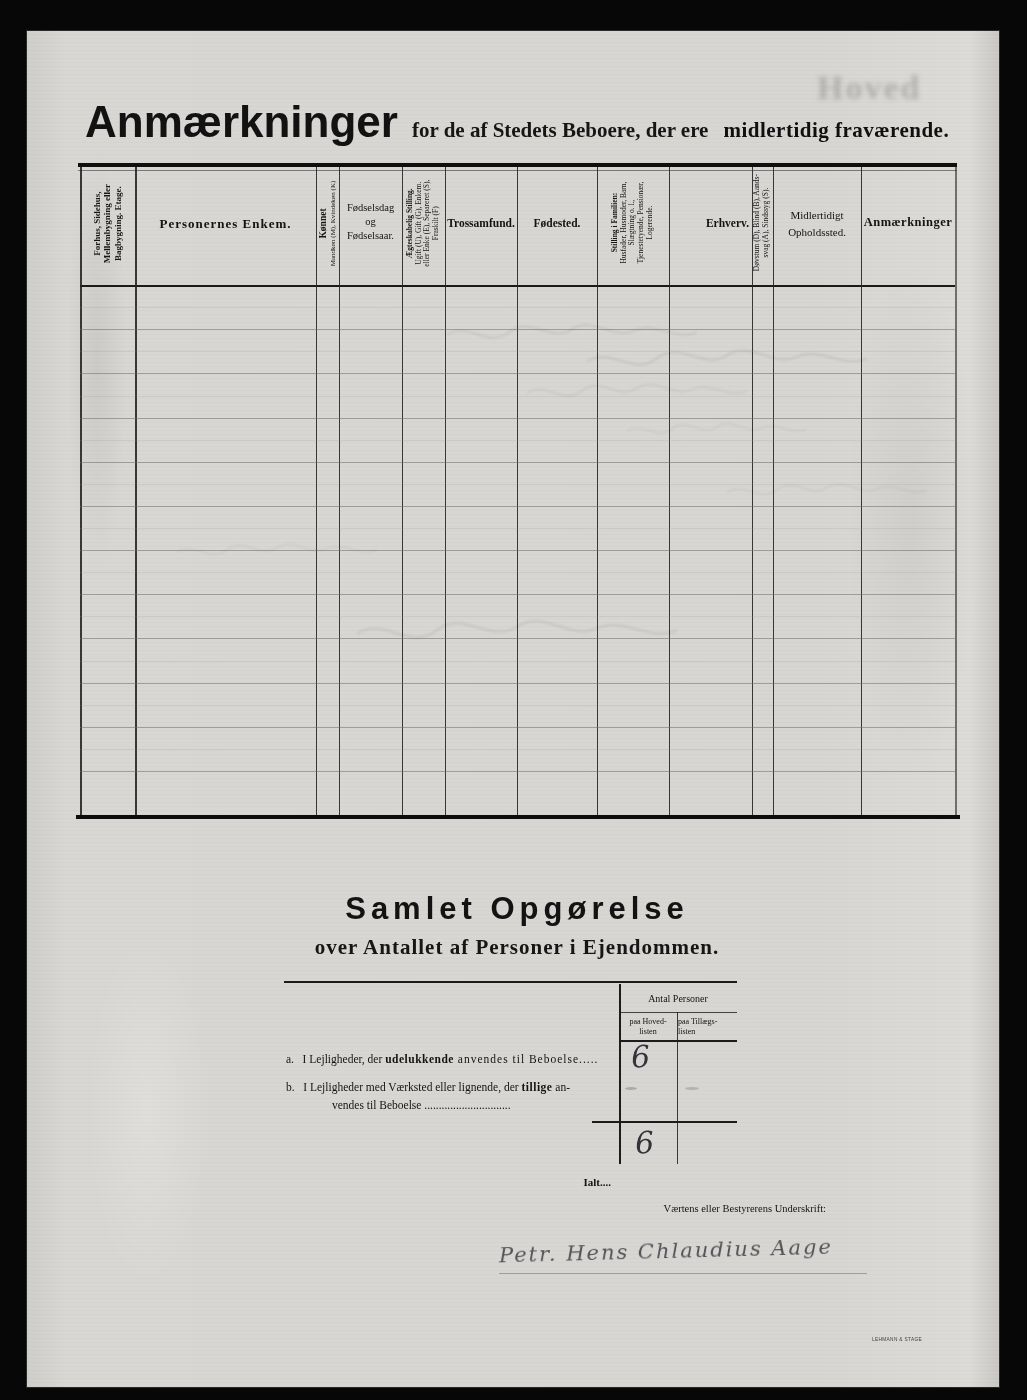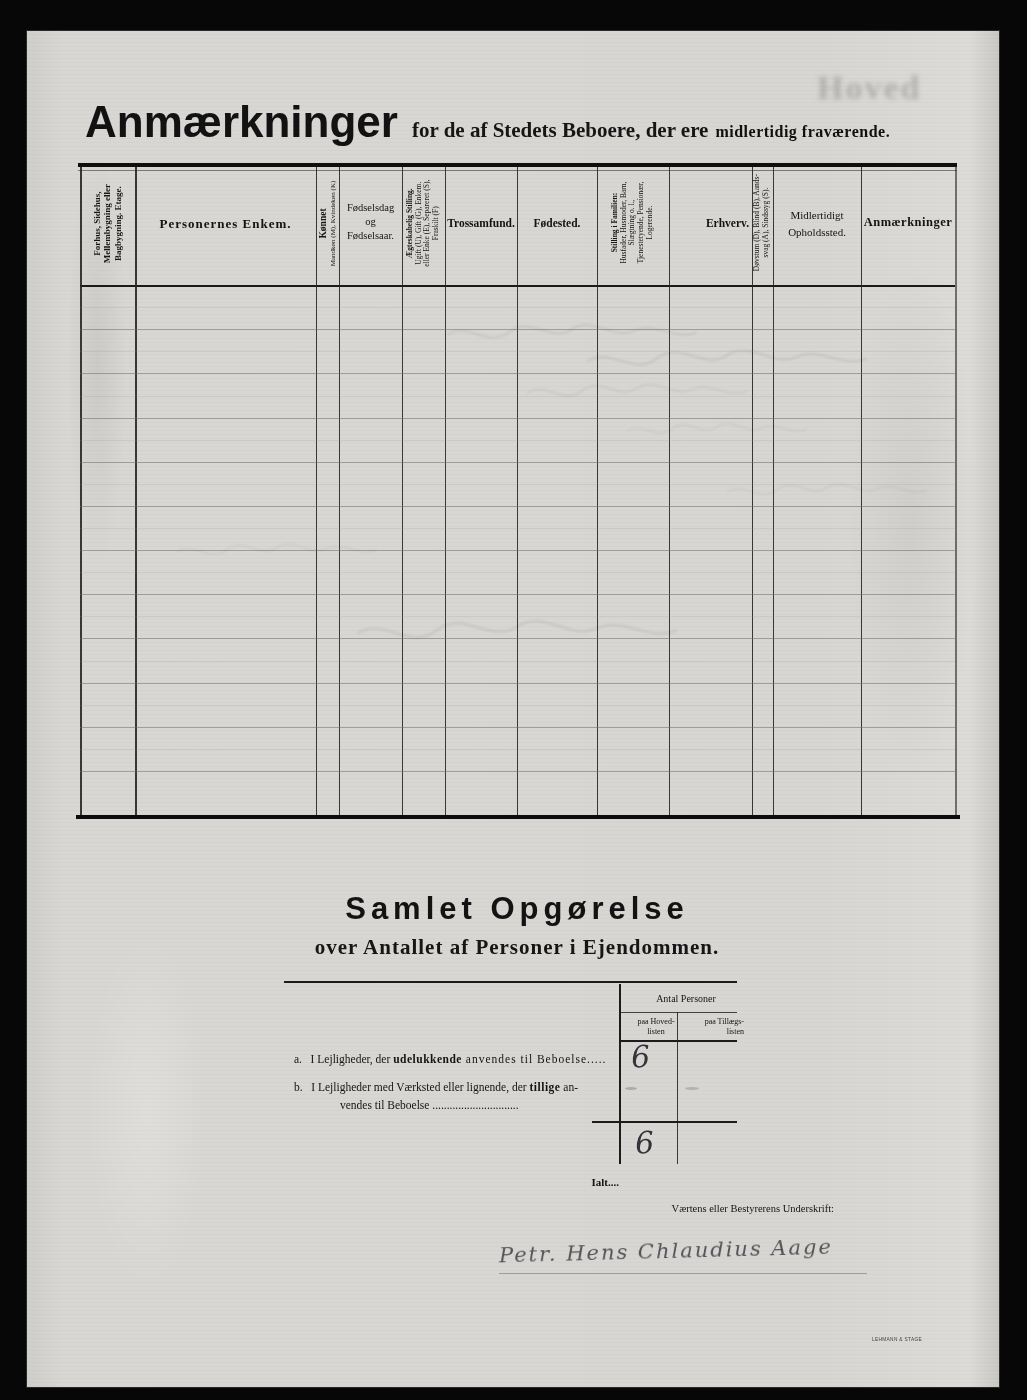--- a/index.html
+++ b/index.html
@@ -21,40 +21,40 @@
     position:absolute;color:#8d8d8a;filter:blur(2.5px);opacity:.55;
     font-weight:bold;font-size:34px;letter-spacing:2px;
   }
   .scrib{position:absolute;opacity:.12;filter:blur(1px);}
   .title-row{position:absolute;left:58px;top:66px;display:flex;align-items:baseline;white-space:nowrap;}
   .title-main{
     font-family:"Liberation Sans", sans-serif;font-weight:bold;font-size:44px;
     color:#121212;letter-spacing:0px;
   }
   .title-sub{font-size:21px;color:#161616;margin-left:14px;font-weight:bold;}
-  .title-sub-b{font-size:16px;color:#101010;font-weight:bold;margin-left:7px;letter-spacing:.5px;}
+  .title-sub-b{font-size:21px;color:#101010;font-weight:bold;margin-left:15px;letter-spacing:.5px;}
   .census-table{position:absolute;left:53px;top:132px;width:875px;height:655px;}
   .hline,.vline{position:absolute;background:#1c1c1c;}
   .rot{
     position:absolute;transform:rotate(-90deg);transform-origin:center;
     width:118px;text-align:center;color:#161616;line-height:1.15;
   }
   .rot span{display:block;white-space:nowrap;}
   .hh{position:absolute;text-align:center;color:#141414;}
   .hh span{display:block;}
   .summary-heading{
     position:absolute;left:230px;top:860px;width:520px;text-align:center;
     font-family:"Liberation Sans", sans-serif;font-weight:bold;font-size:31px;
     letter-spacing:5px;color:#131313;
   }
   .summary-sub{
     position:absolute;left:230px;top:904px;width:520px;text-align:center;
     font-size:21px;font-weight:bold;color:#161616;letter-spacing:1px;
   }
-  .srow{position:absolute;font-size:11.5px;color:#141414;white-space:nowrap;padding-left:8px;}
+  .srow{position:absolute;font-size:11.5px;color:#141414;white-space:nowrap;}
   .hand{
     position:absolute;color:#33333a;font-style:italic;
     font-family:"DejaVu Serif", serif;
   }
   .leaders{letter-spacing:1px;}
   .tiny-print{
     position:absolute;left:845px;top:1306px;font-size:7px;color:#1d1d1d;
     font-family:"Liberation Sans", sans-serif;letter-spacing:.5px;
     transform:scale(.68);transform-origin:left top;opacity:.85;
   }
@@ -184,21 +184,21 @@
   <div class="summary-sub">over Antallet af Personer i Ejendommen.</div>
 
   <div class="hline" style="left:257px;top:950px;width:453px;height:2px;"></div>
 
   <div class="srow" style="left:592px;top:962px;width:118px;text-align:center;font-size:10px;">Antal Personer</div>
   <div class="hline" style="left:592px;top:981px;width:118px;height:1px;opacity:.8;"></div>
   <div class="srow" style="left:593px;top:986px;width:56px;text-align:center;font-size:8px;line-height:1.3;">
        <span style="display:block">paa Hoved-</span>
        <span style="display:block">listen</span>
   </div>
-  <div class="srow" style="left:651px;top:986px;width:58px;text-align:right;font-size:8px;line-height:1.3;">
+  <div class="srow" style="left:651px;top:986px;width:58px;text-align:left;font-size:8px;line-height:1.3;">
        <span style="display:block">paa Tillægs-</span>
        <span style="display:block">listen</span>
   </div>
   <div class="hline" style="left:592px;top:1009px;width:118px;height:2px;"></div>
   <div class="vline" style="left:592px;top:953px;width:1.5px;height:180px;"></div>
   <div class="vline" style="left:650px;top:981px;width:1px;height:152px;opacity:.85;"></div>
 
   <div class="srow" style="left:259px;top:1022px;">
     <span>a.</span>&nbsp;&nbsp;
     <span>I Lejligheder, der </span><span style="font-weight:bold;letter-spacing:.5px;">udelukkende</span><span class="leaders"> anvendes til Beboelse.....</span>

